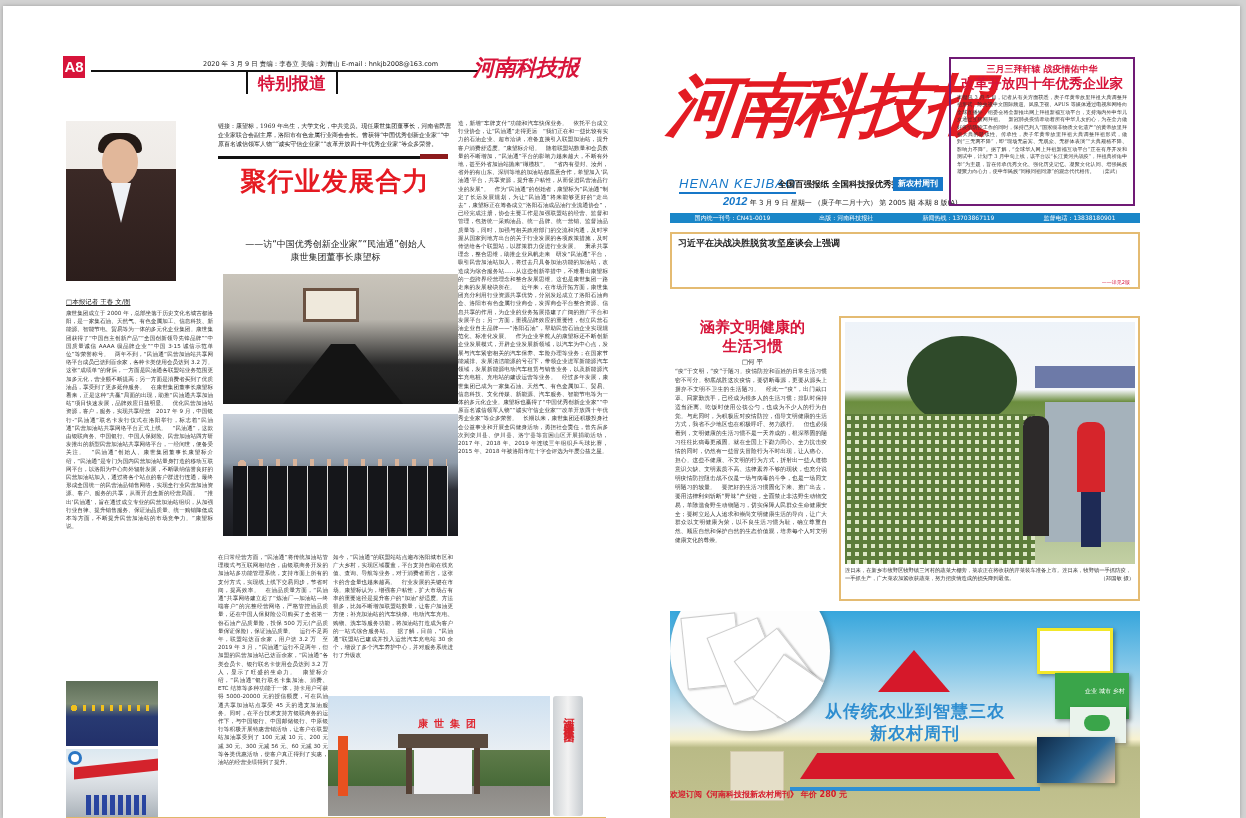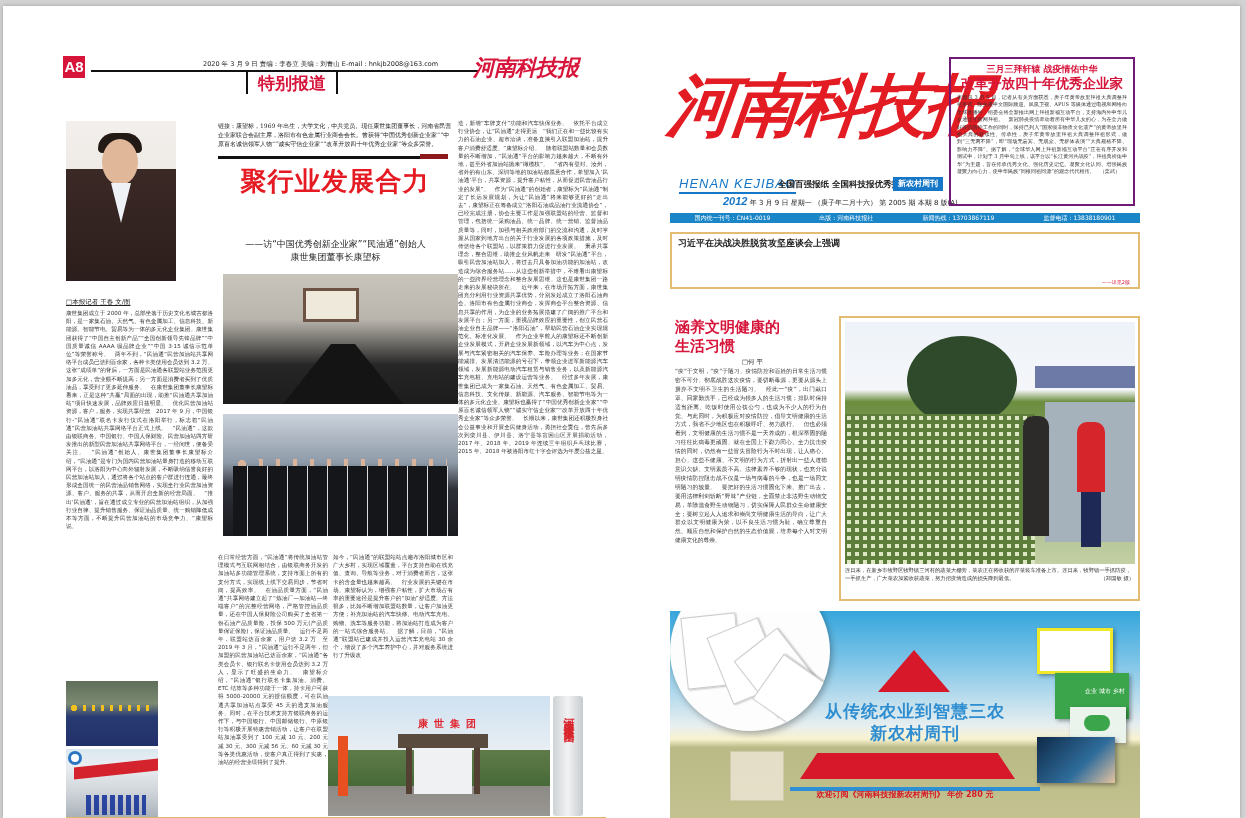--- a/index.html
+++ b/index.html
@@ -56,42 +56,42 @@
   .date-line b.y{font:italic bold 11px/10px "Liberation Sans",sans-serif;color:#1677c8}
   .info-bar{left:667px;top:207px;width:470px;height:10px;background:#1a86c8;color:#fff;font-size:6px;line-height:10px;display:flex;justify-content:space-around}
   .lead-box{left:946px;top:51px;width:186px;height:149px;border:2px solid #701a75;padding:4px 6px}
   .lead-box .kick{font:bold 9px/12px "DejaVu Sans",sans-serif;color:#d7143a;text-align:center}
   .lead-box .title{font:bold 13.5px/17px "DejaVu Serif",serif;color:#d7143a;text-align:center;white-space:nowrap}
   .lead-box .body{font-size:5.1px;line-height:7.4px;color:#333;text-align:justify;margin-top:2px;height:100px;overflow:hidden}
   .news-box{left:667px;top:226px;width:470px;height:57px;border:2px solid #e4bb72;padding:3px 6px}
   .news-box .kick{font:bold 9px/12px "DejaVu Sans",sans-serif;color:#222}
   .news-box .title{font:900 19.5px/28px "DejaVu Sans",sans-serif;color:#111;letter-spacing:-0.5px;white-space:nowrap}
   .news-box .cont{position:absolute;right:8px;bottom:2px;font-size:5px;color:#d7143a}
-  .essay-title{left:672px;top:312px;width:155px;text-align:left;font:bold 15px/19px "DejaVu Serif",serif;color:#d7143a}
+  .essay-title{left:672px;top:312px;width:155px;text-align:center;font:bold 15px/19px "DejaVu Serif",serif;color:#d7143a}
   .essay-author{left:672px;top:352px;width:155px;text-align:center;font-size:6.5px;color:#222}
   .essay-body{left:672px;top:361px;width:152px;height:235px;font-size:5.7px;line-height:8.9px}
   .photo-box{left:836px;top:310px;width:301px;height:285px;border:2px solid #e4bb72;padding:4px 4px 0 4px}
   .photo-celery{position:relative;width:290px;height:242px;background:linear-gradient(180deg,#eef3f9 0%,#f4f6f9 28%,#6b8d3e 33%,#96ab79 60%,#c3d0a4 100%);overflow:hidden}
   .photo-celery .stack{position:absolute;left:0;top:92px;width:190px;height:150px;background:radial-gradient(circle at 4px 4px,#dde7c5 0 2.5px,#5d7d3a 2.5px 4px) 0 0/8px 8px}
   .photo-celery .tree{position:absolute;left:62px;top:14px;width:110px;height:90px;border-radius:50%;background:#2f4a2a}
   .photo-celery .bldg{position:absolute;left:190px;top:44px;width:100px;height:22px;background:#6d7aa8}
   .photo-celery .tarp{position:absolute;left:200px;top:80px;width:90px;height:140px;background:#a5b2bb}
   .photo-celery .man{position:absolute;left:178px;top:94px;width:26px;height:120px;background:#2d2a2a;border-radius:10px 10px 0 0}
   .photo-celery .woman{position:absolute;left:232px;top:100px;width:28px;height:70px;background:#d6252b;border-radius:10px 10px 0 0}
   .photo-celery .woman-legs{position:absolute;left:236px;top:170px;width:20px;height:55px;background:#1e2a55}
   .photo-caption{font-size:5.3px;line-height:8px;color:#333;margin-top:2px}
   .photo-caption .credit{float:right;color:#333}
   .ad{left:667px;top:605px;width:470px;height:207px;background:linear-gradient(180deg,#36a6dc 0%,#7fc5e8 25%,#e6eef0 55%,#f8f2cf 62%,#b9ba86 66%,#c3c290 100%);overflow:hidden}
   .ad .papers{position:absolute;left:0;top:-40px;width:160px;height:160px;border-radius:50%;background:#fdfdfd;box-shadow:2px 3px 6px rgba(0,0,0,.3);overflow:hidden}
   .ad .papers i{position:absolute;width:55px;height:72px;background:#fff;border:1px solid #ccc;box-shadow:1px 1px 2px rgba(0,0,0,.25)}
   .ad .tri-up{position:absolute;left:208px;top:39px;width:0;height:0;border-left:36px solid transparent;border-right:36px solid transparent;border-bottom:42px solid #d6182a}
   .ad .tri-outline{position:absolute;left:120px;top:30px;width:250px;height:150px;border-bottom:4px solid #2d90d4}
   .ad .tri-base{position:absolute;left:130px;top:142px;width:215px;height:26px;background:#d6182a;clip-path:polygon(8% 0,92% 0,100% 100%,0 100%)}
   .ad .headline{position:absolute;left:145px;top:89px;width:200px;text-align:center;font:900 17px/22px "DejaVu Sans",sans-serif;color:#2d8dd0;letter-spacing:1px}
-  .ad .subscribe{position:absolute;left:0;top:178px;width:470px;text-align:center;font:bold 8px/11px "DejaVu Sans",sans-serif;color:#d6182a}
+  .ad .subscribe{position:absolute;left:0;top:178px;width:470px;text-align:left;font:bold 8px/11px "DejaVu Sans",sans-serif;color:#d6182a}
   .ad .contact{position:absolute;left:0;top:191px;width:470px;text-align:center;font:bold 8px/11px "DejaVu Sans",sans-serif;color:#d6182a}
   .ad .tile{position:absolute;box-shadow:2px 2px 4px rgba(0,0,0,.35)}
   .ad .t1{left:367px;top:17px;width:76px;height:46px;background:#fff;border:3px solid #f2e82a}
   .ad .t2{left:385px;top:62px;width:74px;height:46px;background:#3aa54a;color:#fff;font-size:6px;padding:14px 0 0 30px}
   .ad .t3{left:400px;top:96px;width:56px;height:36px;background:#eaf3ec}
   .ad .t3::after{content:"";position:absolute;left:14px;top:8px;width:26px;height:16px;border-radius:10px;background:#3aa54a}
   .ad .t4{left:367px;top:126px;width:78px;height:46px;background:linear-gradient(135deg,#0f2a48,#2f6d9c 60%,#e6c3a0)}
   .ad .stand{position:absolute;left:60px;top:140px;width:54px;height:50px;background:#efe7d8;border:1px solid #d9cdb5;opacity:.8}
 </style>
 </head>

